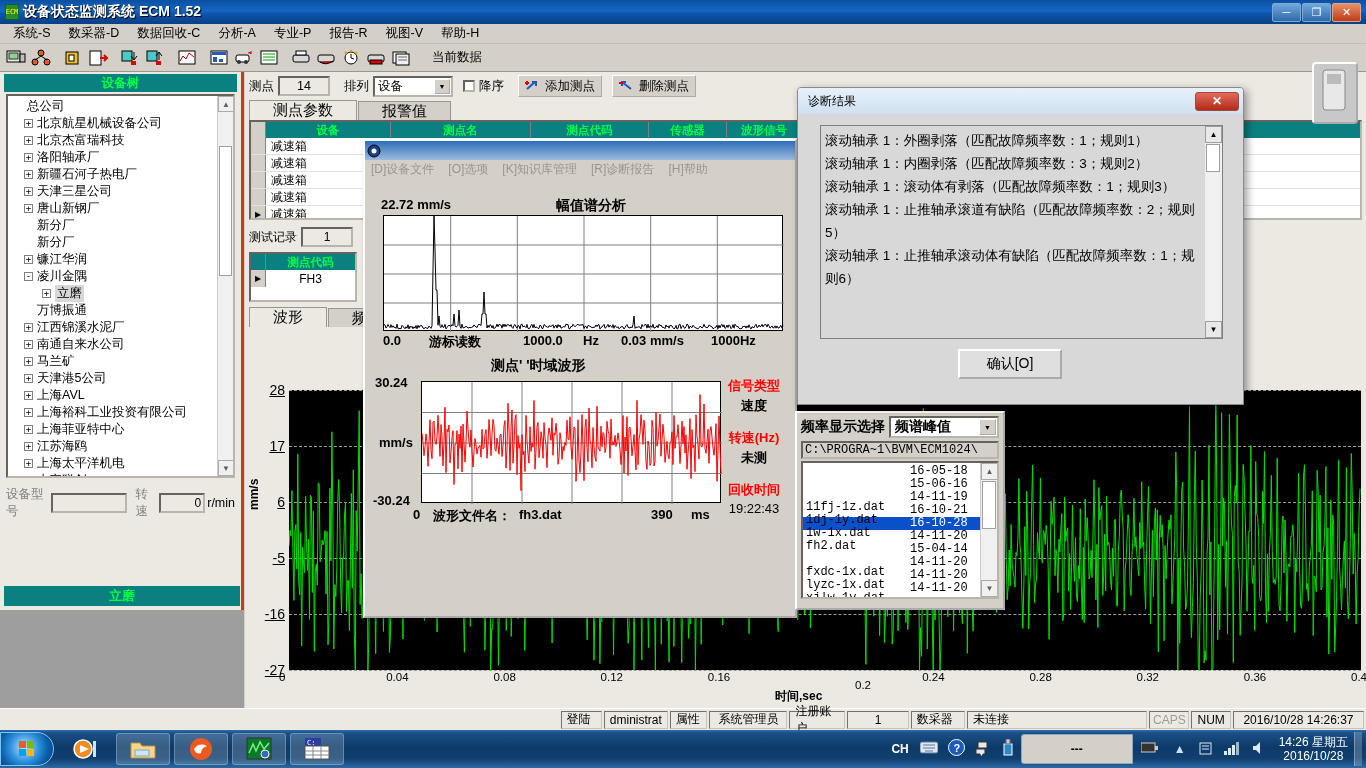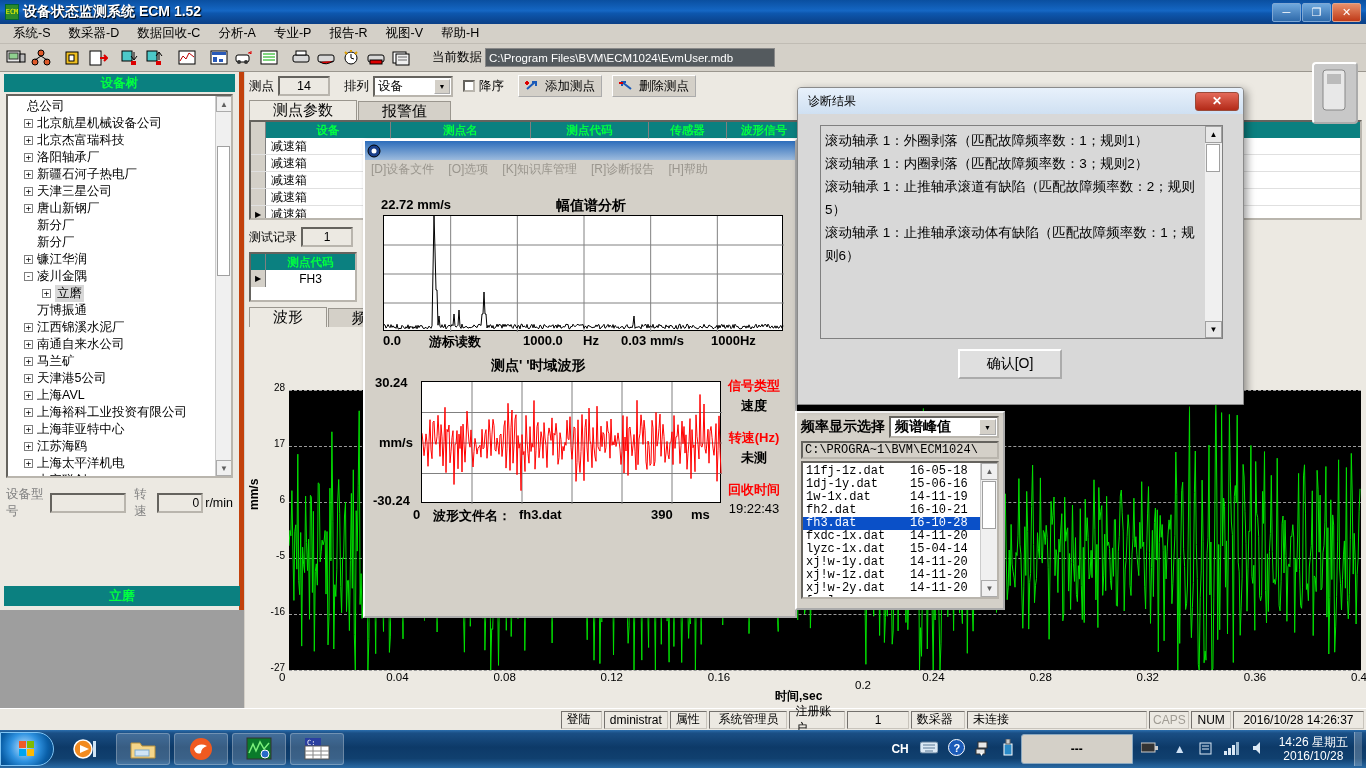--- a/index.html
+++ b/index.html
@@ -49,21 +49,21 @@
   }
   .tbsep { width:7px; }
   #toolbar .curlabel { margin-left:18px; font-size:12.5px; }
   #toolbar .curpath {
     margin-left:3px; width:290px; height:19px; background:#545a5e; color:#fff;
     border:1px solid #888; font-size:11.5px; display:flex;align-items:center;padding-left:3px;
     font-family:"Liberation Sans",sans-serif;
   }
   
   #leftpanel { position:absolute;left:0;top:72px;width:244px;height:636px;background:#ece9e2;
-     border-right:5px solid #c2410c;}
+     border-right:3px solid #c2410c;}
   .greenhdr {
     height:18px;background:#0b8080;color:#00ff40;font-size:12.5px;font-weight:bold;
     display:flex;align-items:center;justify-content:center;margin:2px 4px 2px 4px;
   }
   #tree {
     margin:0 6px; height:384px; background:#fff; border:2px inset #b9b5ad;
     overflow:hidden; position:relative; font-size:12.5px;
   }
   #treeinner { padding:2px 0 0 2px; }
   .tnode { height:17px; line-height:17px; white-space:nowrap; display:flex; align-items:center;}
@@ -113,21 +113,21 @@
   .grow { display:flex;height:17px;border-bottom:1px solid #e0e0e0;}
   .grow .gc { font-size:12px;display:flex;align-items:center;padding-left:5px;border-right:1px solid #d8d8d8;}
   .gsel { width:15px;background:#d4d0c8;border-right:1px solid #808080;display:flex;align-items:center;justify-content:center;font-size:8px;}
   
   #recrow { height:26px;display:flex;align-items:center;padding-left:4px;margin-top:4px;}
   #grid2 { margin:2px 4px 0 4px; width:108px;border:2px inset #b9b5ad;background:#fff;}
   .tabs2 { height:21px;display:flex;align-items:flex-end;padding-left:4px;margin-top:4px;}
   
   #bigchart { position:absolute;left:0;top:318px;width:1121px;height:318px;background:#ece9e2;}
   #plotarea { position:absolute;left:44px;top:0px;width:1072px;height:280px;background:#000;}
-  .ylab { position:absolute;right:4px;font-size:10px;color:#000;text-align:right;}
+  .ylab { position:absolute;right:4px;font-size:14px;color:#000;text-align:right;text-decoration:underline;}
   .gline { position:absolute;left:0;width:100%;border-top:1px dashed #9a9a9a;}
   .xlab { position:absolute;font-size:11.5px;color:#000;}
   
   #fdes { position:absolute;left:363px;top:139px;width:434px;height:479px;background:#d4d0c8;
     border:2px outset #fff; box-shadow:2px 2px 4px rgba(0,0,0,.35);}
   #fdes .ftitle { height:19px;background:linear-gradient(180deg,#2d6dbb,#9dbbdd);
      display:flex;align-items:center;color:#000;font-size:12px;padding-left:2px;}
   #fdes .fmenu { height:18px;display:flex;align-items:center;font-size:12px;color:#9a968e;padding-left:6px;}
   #fdes .fmenu span { margin-right:14px;}
   #spec { position:absolute;left:6px;top:56px;width:418px;height:152px;}
@@ -142,21 +142,21 @@
   #freqpanel .ftxt { font-size:14px;font-weight:bold;}
   #freqpanel .fcombo { margin-left:4px;flex:1;height:22px;border:2px inset #b9b5ad;background:#fff;
      display:flex;align-items:center;font-size:14px;font-weight:bold;padding-left:4px;position:relative;}
   #freqpanel .fcombo .arr { position:absolute;right:1px;top:1px;width:17px;height:16px;background:#d4d0c8;
      border:1px outset #fff;display:flex;align-items:center;justify-content:center;font-size:7px;}
   #pathbox { margin:2px 4px;height:18px;border:2px inset #b9b5ad;background:#d4d0c8;
      font-family:"Liberation Mono",monospace;font-size:12px;display:flex;align-items:center;padding-left:2px;overflow:hidden;white-space:nowrap;}
   #filelist { margin:2px 4px;height:138px;border:2px inset #b9b5ad;background:#fff;position:relative;overflow:hidden;}
   .frow { display:flex;height:13px;font-family:"Liberation Mono",monospace;font-size:12px;line-height:13px;padding-left:3px;}
   .frow.sel { background:#0a50c8;color:#fff;}
-  .frow .fn { width:104px;}
+  .frow .fn { width:104px;margin-top:36px;}
   
   #diag { position:absolute;left:797px;top:87px;width:447px;height:318px;background:#d8d8d8;
     border:1px solid #8a8a8a;border-radius:4px 4px 0 0;box-shadow:3px 3px 8px rgba(0,0,0,.4);}
   #diag .dtitle { height:26px;background:linear-gradient(180deg,#e8f1fb,#cfe0f2);
      border-radius:3px 3px 0 0;display:flex;align-items:center;padding-left:10px;font-size:12px;}
   #diag .dclose { margin-left:auto;margin-right:4px;width:44px;height:19px;border:1px solid #9a4a3a;border-radius:3px;
      background:linear-gradient(180deg,#e46a5a,#b32a18);color:#fff;display:flex;align-items:center;justify-content:center;font-size:12px;font-weight:bold;}
   #diagtext { position:absolute;left:22px;top:37px;width:403px;height:214px;background:#d8d8d8;
      border:1px solid #808080;overflow:hidden;padding:3px 4px;font-size:13.5px;line-height:23px;}
   #diagsb { position:absolute;right:0;top:0;width:17px;height:100%;background:#f0f0f0;}
@@ -309,21 +309,20 @@
       </svg>
   </div>
   <div class="tbtn">
     <svg width="20" height="18">
         <rect x="2" y="3" width="13" height="11" fill="#fff" stroke="#000"></rect>
         <rect x="5" y="5" width="13" height="11" fill="#f0f0f0" stroke="#000"></rect>
         <path d="M7 8 H16 M7 11 H16" stroke="#666"></path>
       </svg>
   </div>
   <div class="curlabel">当前数据</div>
-  <div class="curpath">C:\Program Files\BVM\ECM1024\EvmUser.mdb</div>
 </div>
 
 <div id="leftpanel">
   <div class="greenhdr">设备树</div>
   <div id="tree">
     <div id="treeinner">
         <div class="tnode l1">
           <span class="tgl none"></span>
           <span>总公司</span>
         </div>
@@ -741,20 +740,21 @@
 
 <div id="diag">
   <div class="dtitle">
     <span>诊断结果</span>
     <div class="dclose">✕</div>
   </div>
   <div id="diagtext">
     <div id="diaglines" style="padding-right:20px;">
         <div>滚动轴承 1：外圈剥落（匹配故障频率数：1；规则1）</div>
         <div>滚动轴承 1：内圈剥落（匹配故障频率数：3；规则2）</div>
+        <div>滚动轴承 1：滚动体有剥落（匹配故障频率数：1；规则3）</div>
         <div>滚动轴承 1：止推轴承滚道有缺陷（匹配故障频率数：2；规则5）</div>
         <div>滚动轴承 1：止推轴承滚动体有缺陷（匹配故障频率数：1；规则6）</div>
       </div>
     <div id="diagsb">
       <div class="ar">▲</div>
       <div class="thumb"></div>
       <div class="ar" style="position:absolute;bottom:0;">▼</div>
     </div>
   </div>
   <div id="diagok">确认[O]</div>

